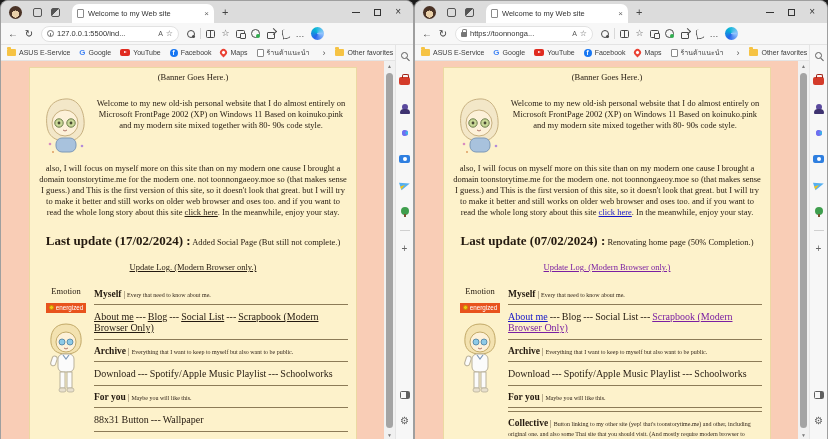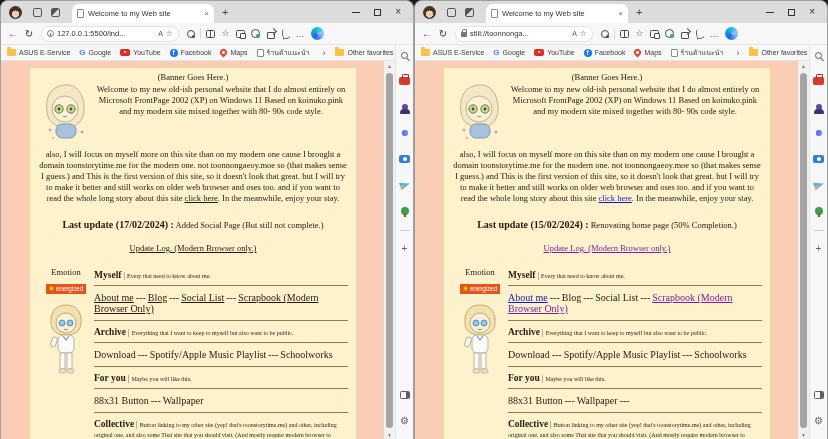--- a/index.html
+++ b/index.html
@@ -81,26 +81,26 @@
   .fav-chevron { color:#555; font-size:9px; margin:0 4px; }
   .fav-div { width:1px; height:10px; background:#d8d8d8; margin-right:6px; }
 
   .page-row { display:flex; flex:1; }
   .page { width:383px; background:#f9cdb6; overflow:hidden; position:relative;
           font-family:"Liberation Serif", serif; color:#241a10; }
   .panel { position:absolute; left:28px; top:6px; width:328px; height:380px;
            background:#fdf2cb; border:1px solid #ecd9a2; padding:4px 8px; }
   .center { text-align:center; }
   .banner-line { font-size:8.5px; }
-  .intro-row { display:flex; margin-top:0;justify-content:center; }
+  .intro-row { display:flex; margin-top:14px;justify-content:center; }
   .chibi-top { width:56px; flex:none; }
   .intro-p1 { flex:1; font-size:8.5px; line-height:11px; text-align:center; padding:2px 2px 0 2px; }
   .intro-p2 { font-size:8.5px; line-height:11px; text-align:center; margin-top:3px; }
   .upd { margin-top:15px; font-size:8.5px; }
-  .upd b { font-size:10px; }
+  .upd b { font-size:13px; }
   .updlog { margin-top:13px; font-size:8.5px; }
   .sections { display:flex; margin-top:14px; }
   .sec-left { width:56px; flex:none; text-align:center; }
   .emotion-t { font-size:8.5px; }
   .badge { display:inline-flex; align-items:center; gap:2px; background:#e8531d; color:#fff;
            font-family:"Liberation Sans",sans-serif; font-size:6.3px; padding:1.5px 3px; margin-top:1px; }
   .badge-dot { width:5px; height:5px; border-radius:50%; background:#f5c518; border:1px solid #c79200; }
   .sec-right { flex:1; }
   .srow { font-size:9px; padding:3px 0 2px 0; }
   .srow b { font-size:9.5px; }
@@ -359,21 +359,21 @@
       <span class="wc-min"></span>
       <span class="wc-max"></span>
       <span class="wc-close">×</span>
     </div>
   </div>
   <div class="toolbar">
     <span class="nav-glyph">←</span>
     <span class="nav-glyph">↻</span>
     <div class="addressbar">
       <span class="icon-lock"></span>
-      <span class="url">still://toonnonga...</span>
+      <span class="url">https://toonnonga...</span>
       <span class="read-aloud">A</span>
       <span class="star">☆</span>
     </div>
     <span class="tool-ico">
         <span class="i-circle"></span>
       </span>
     <span class="tdiv"></span>
     <span class="tool-ico">
         <span class="i-split"></span>
       </span>
@@ -443,21 +443,21 @@
                   <path d="M25 34 q2 2 4 0" stroke="#b0766a" fill="none" stroke-width="1"></path>
                   <rect x="18" y="42" width="20" height="14" rx="6" fill="#a8c2dd" stroke="#7d99b8" stroke-width="1"></rect>
                   <circle cx="12" cy="48" r="1.3" fill="#d98cc0"></circle>
                     <circle cx="44" cy="50" r="1.3" fill="#b48cd9"></circle>
                     <circle cx="15" cy="56" r="1.1" fill="#e0a36a"></circle>
                 </svg>
               </span>
               <div class="intro-p1">Welcome to my new old-ish personal website that I do almost entirely on Microsoft FrontPage 2002 (XP) on Windows 11 Based on koinuko.pink and my modern site mixed together with 80- 90s code style.</div>
             </div>
             <div class="intro-p2"><span>also, I will focus on myself more on this site than on my modern one cause I brought a domain toonstorytime.me for the modern one. not toonnongaeoy.moe so (that makes sense I guess.) and This is the first version of this site, so it doesn't look that great. but I will try to make it better and still works on older web browser and oses too. and if you want to read the whole long story about this site </span><a class="link-new">click here</a><span>. In the meanwhile, enjoy your stay.</span></div>
-            <div class="center upd"><b>Last update (15/02/2024) :</b><span> Renovating home page (50% Completion.)</span></div>
+            <div class="center upd"><b>Last update (07/02/2024) :</b><span> Renovating home page (50% Completion.)</span></div>
             <div class="center updlog"><a class="link-visited">Update Log. (Modern Browser only.)</a></div>
             <div class="sections">
               <div class="sec-left">
                 <div class="emotion-t">Emotion</div>
                 <span class="badge">
                     <span class="badge-dot"></span>
                     <span>energized</span>
                   </span>
                 <svg class="chibi-svg" width="46" height="74" viewBox="0 0 46 74" style="margin:8px auto 0;">
                   <path d="M23 2 C11 2 7 11 8 21 C9 28 14 32 23 32 C32 32 37 28 38 21 C39 11 35 2 23 2 Z" fill="#f3e2b0" stroke="#c2a968" stroke-width="1"></path>
@@ -478,21 +478,20 @@
                 <div class="srow"><b>Myself</b><span class="pipe">|</span><span class="sdesc">Every that need to know about me.</span></div>
                 <hr class="sep-line">
                 <div class="nav-line"><a class="link-new">About me</a><span class="sep">---</span><span class="plain-item">Blog</span><span class="sep">---</span><span class="plain-item">Social List</span><span class="sep">---</span><a class="link-visited">Scrapbook (Modern Browser Only)</a></div>
                 <hr class="sep-line">
                 <div class="srow"><b>Archive</b><span class="pipe">|</span><span class="sdesc">Everything that I want to keep to myself but also want to be public.</span></div>
                 <hr class="sep-line">
                 <div class="nav-line"><span class="plain-item">Download</span><span class="sep">---</span><span class="plain-item">Spotify/Apple Music Playlist</span><span class="sep">---</span><span class="plain-item">Schoolworks</span></div>
                 <hr class="sep-line">
                 <div class="srow"><b>For you</b><span class="pipe">|</span><span class="sdesc">Maybe you will like this.</span></div>
                 <hr class="sep-line">
-                <div class="nav-line"><span class="plain-item">88x31 Button</span><span class="sep">---</span><span class="plain-item">Wallpaper</span><span class="sep">---</span></div>
                 <hr class="sep-line">
                 <div class="srow"><b>Collective</b><span class="pipe">|</span><span class="sdesc">Button linking to my other site (yep! that's toonstorytime.me) and other, including original one. and also some Thai site that you should visit. (And mostly require modern browser to browse it.)</span></div>
 
               </div>
             </div>
           </div>
         </div>
         <div class="scrollbar">
           <span class="sb-arrow">▲</span>
           <span class="sb-thumb"></span>

